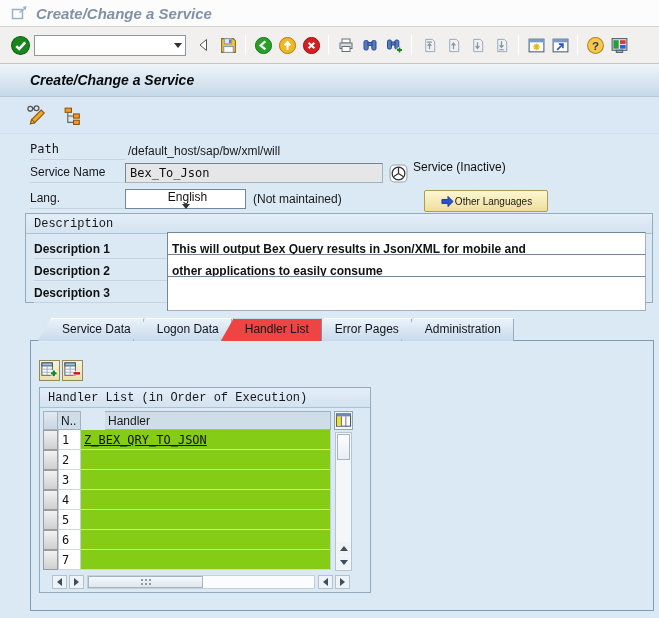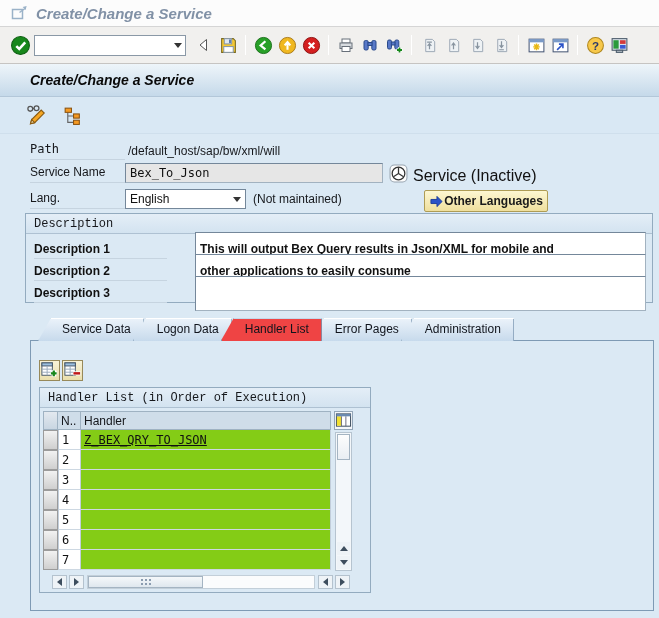--- a/index.html
+++ b/index.html
@@ -44,40 +44,40 @@
   .content { position:absolute; left:0; top:134px; width:659px; height:484px; background:#dbe9f4; }
 
   .fld-label { position:absolute; height:18px; width:95px; border-bottom:1px solid #c6d4e0; font-size:12px; color:#16181c; }
   .fld-static { position:absolute; font-size:12px; color:#16181c; }
 
   .inputbox { border:1px solid; border-color:#74879a #a2b2c0 #a2b2c0 #74879a; background:#fff;
     font-size:12px; display:flex; align-items:center; padding:0 4px; overflow:hidden; white-space:nowrap; }
   .inputbox.readonly { background:#e6e6e6; }
 
   .langcombo { position:absolute; left:125px; top:55px; width:121px; height:20px; background:#fff;
-    border:1px solid #74879a; display:flex; align-items:center; }
+    border:1px solid #74879a; display:flex; align-items:center;flex-direction:column; }
   .langcombo .lc-text { flex:1; padding-left:4px; }
   .langcombo .lc-arrow { width:16px; height:100%; display:flex; align-items:center; justify-content:center; }
 
   .status-icon-btn { position:absolute; left:389px; top:30px; width:19px; height:19px; }
-  .status-text { position:absolute; left:413px; top:33px; font-size:16px; }
+  .status-text { position:absolute; left:413px; top:26px; font-size:12px; }
 
   .btn-yellow { background:linear-gradient(#fdf7d2,#efdf9d); border:1px solid #ae9c55; border-radius:2px;
-    display:flex; align-items:center; justify-content:center; font-size:12px; color:#1a1a1a;font-weight:bold; }
+    display:flex; align-items:center; justify-content:center; font-size:10px; color:#1a1a1a; }
   .other-lang-btn { position:absolute; left:424px; top:56px; width:124px; height:22px; }
 
   
   .groupbox { border:1px solid #93abbf; background:#dbe9f4; }
   .gb-header { height:20px; border-bottom:1px solid #aec1d2; background:linear-gradient(#e4eef7,#d3e3f0);
     display:flex; align-items:center; padding-left:8px; font-size:12px; color:#16181c;font-family:Liberation Mono, monospace; }
 
   .desc-group { position:absolute; left:25px; top:79px; width:628px; height:90px; }
   .desc-row { position:absolute; left:8px; height:20px; display:flex; align-items:center; width:612px;font-weight:bold; }
   .desc-row .dlabel { width:133px; align-self:stretch; display:flex; align-items:center; border-bottom:1px solid #c6d4e0; }
-  .desc-row .dinput { flex:1; height:35px;margin-left:28px; }
+  .desc-row .dinput { flex:1; height:35px; }
 
   
   .tabstrip { position:absolute; left:30px; top:184px; height:23px; display:flex; z-index:3; }
   .tab { position:relative; height:23px; line-height:22px; padding:0 13px 0 24px; margin-left:-11px;
     background:linear-gradient(#ecf3fa,#c7daec); clip-path:polygon(13px 0,100% 0,100% 100%,0 100%);
     box-shadow:inset 0 1px 0 #fff, inset -1px 0 0 #8aa4bc, inset 1px 1px 0 #9db4c9;
     font-size:12px; color:#10141c; white-space:nowrap; }
   .tab:first-child { margin-left:8px; }
   .tab.active { background:#ef4444; z-index:6; box-shadow:inset 0 1px 0 #c4d8ea, inset -1px 0 0 #7491ad, inset 1px 1px 0 #7e9cb6; }
 
@@ -92,21 +92,21 @@
   .hl-group { position:absolute; left:8px; top:46px; width:332px; height:206px; }
 
   .tc-grid { position:absolute; left:3px; top:23px; width:288px; }
   .tc-row { display:flex; height:20px; }
   .tc-row.hdr { height:19px; }
   .sel-cell { width:15px; background:linear-gradient(#f2f2f2,#cfcfcf); border:1px solid #9b9b9b; flex:0 0 auto; }
   .sel-cell.hdr-stub { background:linear-gradient(#e3e9ef,#c9d6e2); border:1px solid #9fb2c2; }
   .hdr-cell { background:#cfdde9; border:1px solid #9fb2c2; border-left:none; font-size:12px; color:#14161a;
     display:flex; align-items:center; padding-left:3px; }
   .num-hdr { width:23px; flex:0 0 auto; }
-  .handler-hdr { flex:1; }
+  .handler-hdr { flex:1;margin-left:24px; }
   .num-cell { width:23px; flex:0 0 auto; background:#fff; border-left:1px solid #c2cedb; border-right:1px solid #c2cedb;
     border-bottom:1px solid #cdd8e2; font-size:12px; display:flex; align-items:center; padding-left:3px; }
   .handler-cell { flex:1; background:#84cc16; border-right:1px solid #c2cedb; border-bottom:1px solid #cdd8e2;
     font-size:12px; display:flex; align-items:center; padding-left:3px; overflow:hidden; white-space:nowrap; }
   .handler-cell.filled { text-decoration:underline; }
 
   .tc-right { position:absolute; left:294px; top:23px; width:20px; }
   .cfg-btn { width:19px; height:19px; background:#f4f7fa; border:1px solid #93a6b8; display:flex; align-items:center; justify-content:center; }
   .vtrack { position:absolute; left:1px; top:21px; width:17px; height:139px; background:#f3f7fa; border:1px solid #b6c4d0; }
   .vthumb { position:absolute; left:1px; top:1px; width:13px; height:26px; background:linear-gradient(#fdfdfd,#e9eef3); border:1px solid #a4b4c2; }

